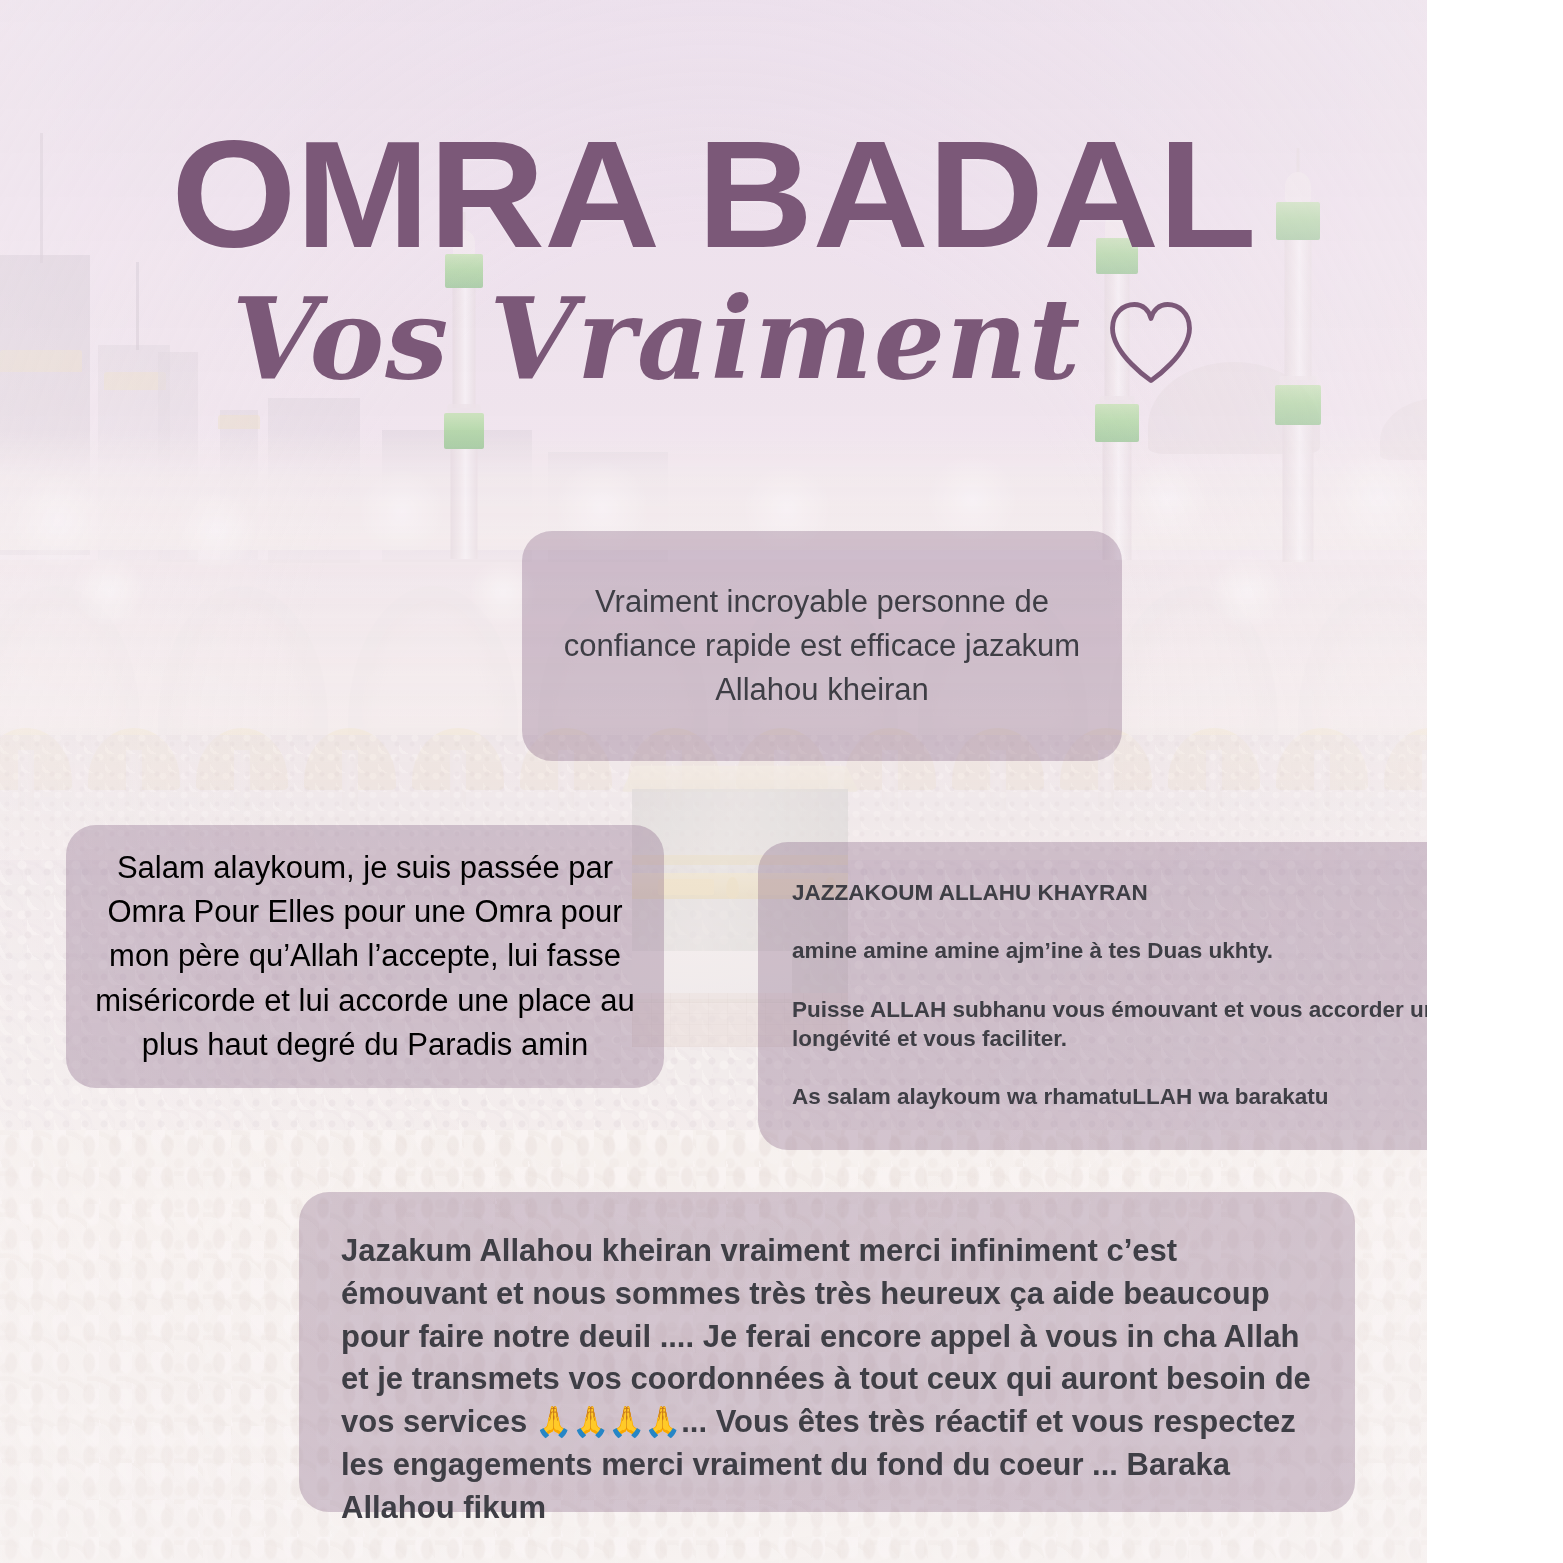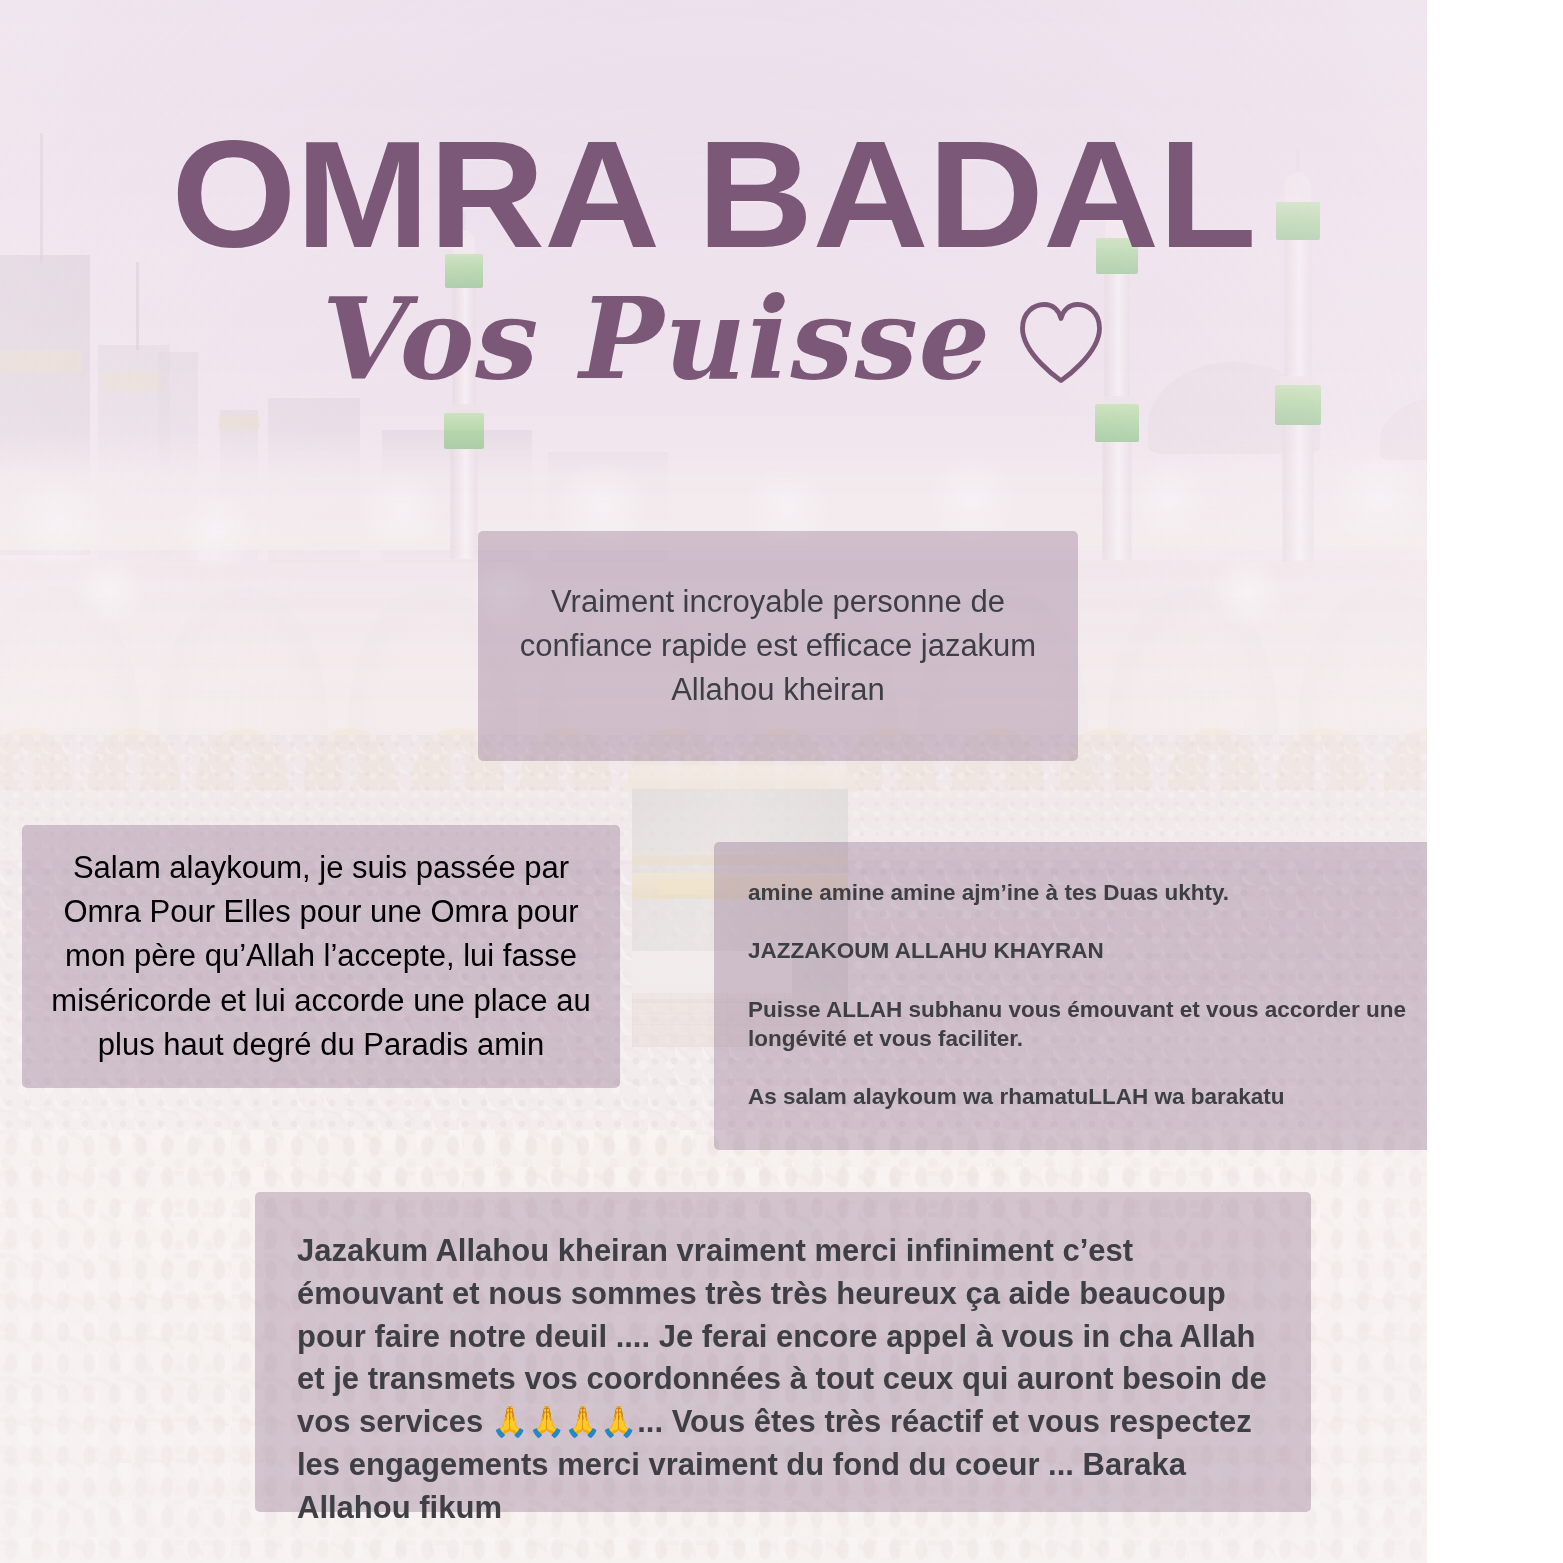--- a/index.html
+++ b/index.html
@@ -169,22 +169,23 @@
     line-height:1;
     color:#7b5878;
     letter-spacing:1px;
   }
   .heart{ width:88px; height:84px; flex:none; margin-top:8px; }
 
   
   .card{
     position:absolute;
     background:rgba(124,86,124,.30);
-    border-radius:5px;
+    border-radius:30px;
     color:#3c3c41;
+    margin-left:44px;
   }
   .card.c1{
     left:478px; top:531px; width:600px; height:230px;
     display:flex; align-items:center; justify-content:center;
     padding:10px 30px;
   }
   .card.c1 .txt{
     text-align:center; font-size:31px; line-height:1.42; color:#3e3e45;
     font-family:"Liberation Sans", sans-serif;
   }
@@ -347,37 +348,37 @@
     <div class="glow" style="left:1210px;top:556px;width:74px;height:74px;"></div>
 
     <div class="haze"></div>
     <div class="tint"></div>
     <div class="vign"></div>
   </div>
 
   <div class="title">OMRA BADAL</div>
 
   <div class="subwrap">
-    <div class="subtitle">Vos Puisse</div>
+    <div class="subtitle">Vos Vraiment</div>
     <svg class="heart" viewBox="0 0 100 96">
       <path d="M50 91 C50 91, 6 61, 6 31 C6 13, 19 4, 31 4 C41 4, 48 11, 50 20 C52 11, 59 4, 69 4 C81 4, 94 13, 94 31 C94 61, 50 91, 50 91 Z" fill="none" stroke="#7b5878" stroke-width="5.5" stroke-linejoin="round"></path>
     </svg>
   </div>
 
   <div class="card c1">
     <div class="txt">Vraiment incroyable personne de confiance rapide est efficace jazakum Allahou kheiran</div>
   </div>
 
   <div class="card c2">
     <div class="txt">Salam alaykoum, je suis passée par Omra Pour Elles pour une Omra pour mon père qu’Allah l’accepte, lui fasse miséricorde et lui accorde une place au plus haut degré du Paradis amin</div>
   </div>
 
   <div class="card c3">
+    <div class="line">JAZZAKOUM ALLAHU KHAYRAN</div>
     <div class="line">amine amine amine ajm’ine à tes Duas ukhty.</div>
-    <div class="line">JAZZAKOUM ALLAHU KHAYRAN</div>
     <div class="line">Puisse ALLAH subhanu vous émouvant et vous accorder une longévité et vous faciliter.</div>
     <div class="line">As salam alaykoum wa rhamatuLLAH wa barakatu</div>
   </div>
 
   <div class="card c4">
     <div class="txt">
       <span>Jazakum Allahou kheiran vraiment merci infiniment c’est émouvant et nous sommes très très heureux ça aide beaucoup pour faire notre deuil .... Je ferai encore appel à vous in cha Allah et je transmets vos coordonnées à tout ceux qui auront besoin de vos services </span><span class="emoji">🙏🙏🙏🙏</span><span>... Vous êtes très réactif et vous respectez les engagements merci vraiment du fond du coeur ... Baraka Allahou fikum</span>
     </div>
   </div>
 

